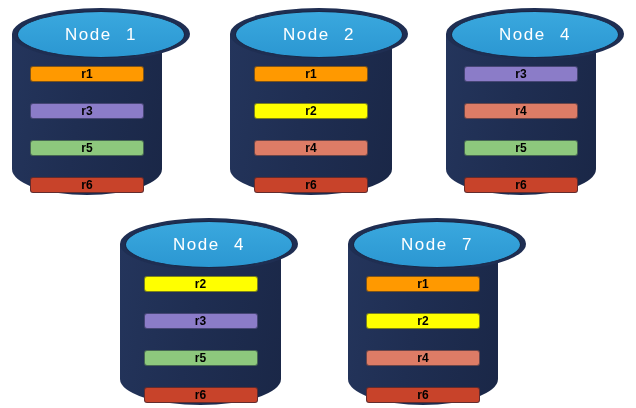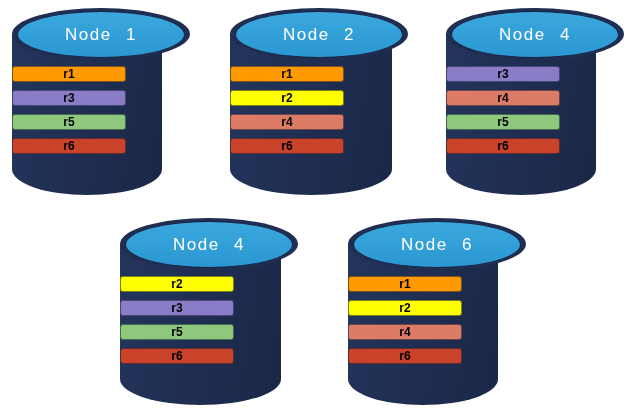--- a/index.html
+++ b/index.html
@@ -49,22 +49,22 @@
     font-size: 17px;
     font-weight: 400;
     letter-spacing: 1.5px;
     word-spacing: 8px;
     white-space: nowrap;
   }
   .replicas {
     position: absolute;
     left: 0; right: 0; top: 58px;
     display: flex; flex-direction: column;
-    align-items: flex-start;
-    gap: 8px;
+    align-items: center;
+    gap: 21px;
   }
   .replica-bar {
     width: 114px; height: 16px;
     box-sizing: border-box;
     border: 1px solid rgba(15, 25, 50, 0.55);
     border-radius: 3px;
     display: flex; align-items: center; justify-content: center;
   }
   .replica-label {
     font-size: 12px;
@@ -174,21 +174,21 @@
   <div class="replica-bar" style="background: rgb(200, 67, 42);">
     <span class="replica-label">r6</span>
   </div>
 </div>
   </div>
 
   <div class="cylinder pos-5">
     <div class="cyl-body"></div>
     <div class="cyl-top-rim"></div>
     <div class="cyl-top">
-      <span class="cyl-title">Node 6</span>
+      <span class="cyl-title">Node 7</span>
     </div>
     <div class="replicas">
   <div class="replica-bar" style="background: rgb(255, 153, 0);">
     <span class="replica-label">r1</span>
   </div>
 
   <div class="replica-bar" style="background: rgb(255, 255, 0);">
     <span class="replica-label">r2</span>
   </div>
 

